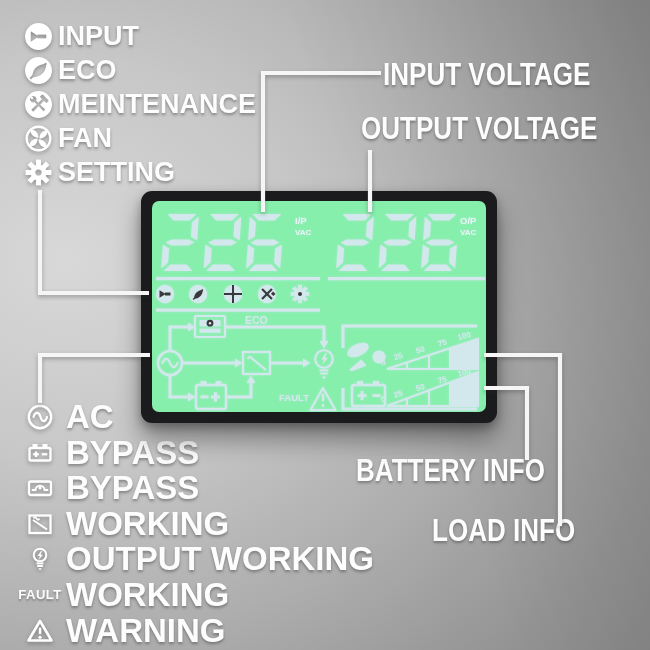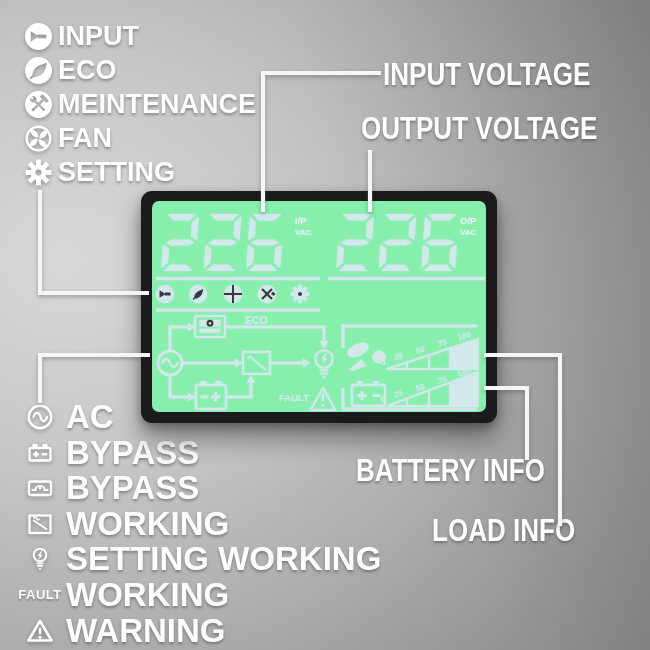--- a/index.html
+++ b/index.html
@@ -180,21 +180,21 @@
     <div class="row">
       <span class="icbox">
           <svg class="ic" viewBox="0 0 30 30">
         <circle cx="15" cy="11" r="6.3" fill="none" stroke="#fff" stroke-width="2"></circle>
         <polygon points="16.2,6.8 12.6,12 14.9,12 13.4,16.2 17.8,10.8 15.5,10.8 17.1,6.8" fill="#fff"></polygon>
         <line x1="11.5" y1="19.4" x2="18.5" y2="19.4" stroke="#fff" stroke-width="2"></line>
         <line x1="12.2" y1="22" x2="17.8" y2="22" stroke="#fff" stroke-width="2"></line>
         <path d="M13.2 24.2 h3.6 l-1.8 2.2 z" fill="#fff"></path>
       </svg>
         </span>
-      <span class="lbl">SETTING WORKING</span>
+      <span class="lbl">OUTPUT WORKING</span>
     </div>
     <div class="row">
       <span class="icbox">
           <span class="fault-word">FAULT</span>
         </span>
       <span class="lbl">WORKING</span>
     </div>
     <div class="row">
       <span class="icbox">
           <svg class="ic" viewBox="0 0 30 30">

